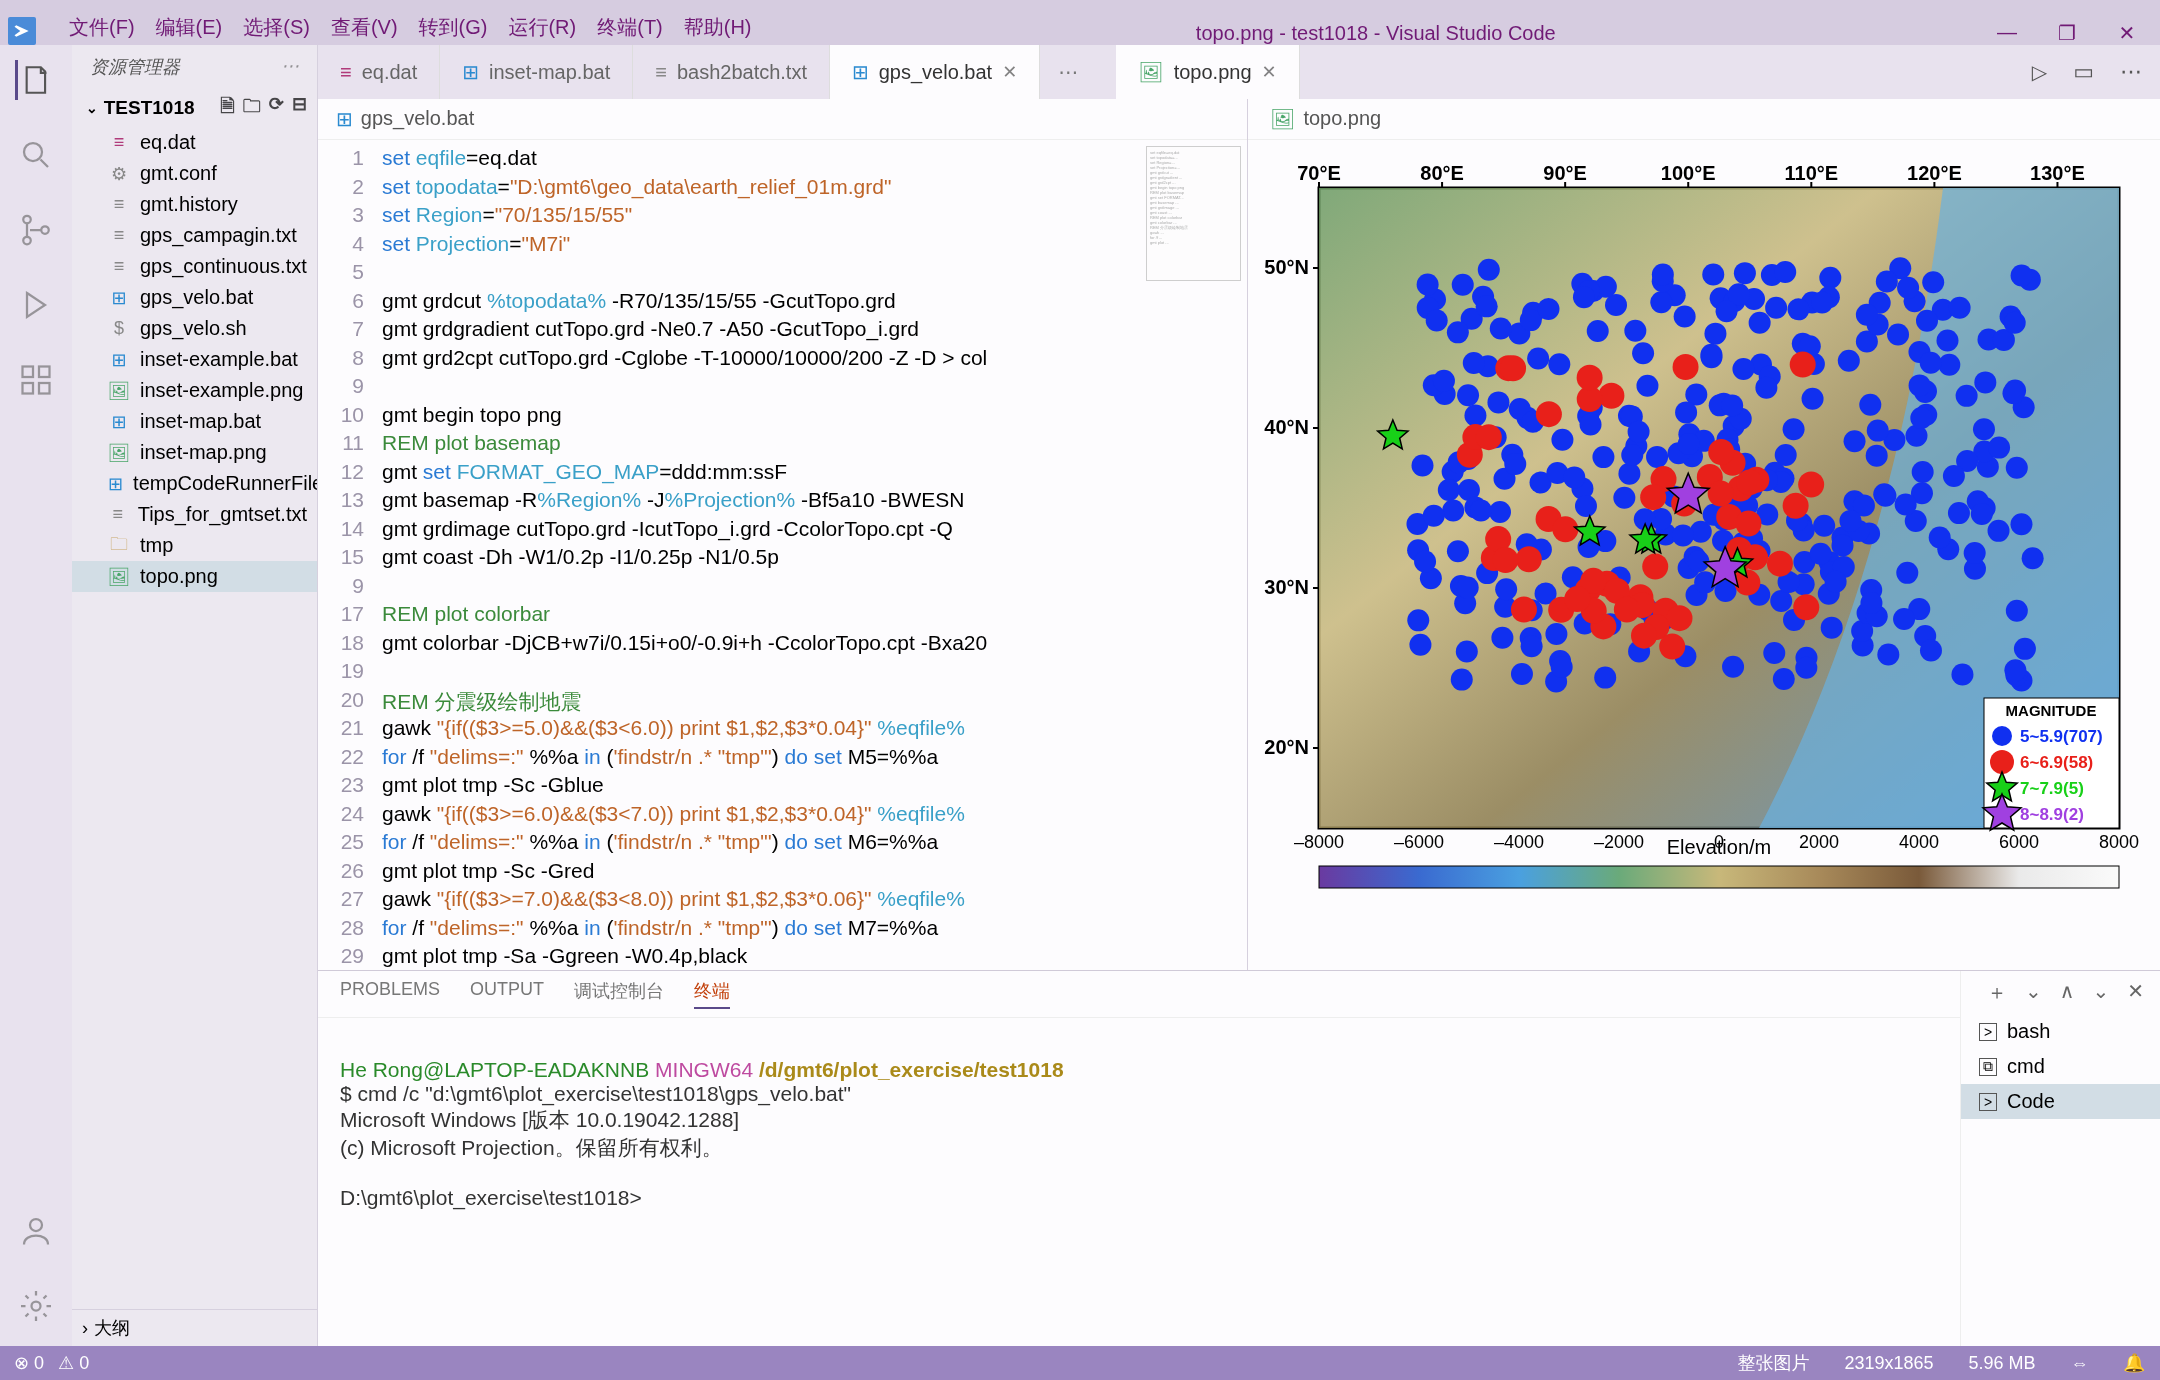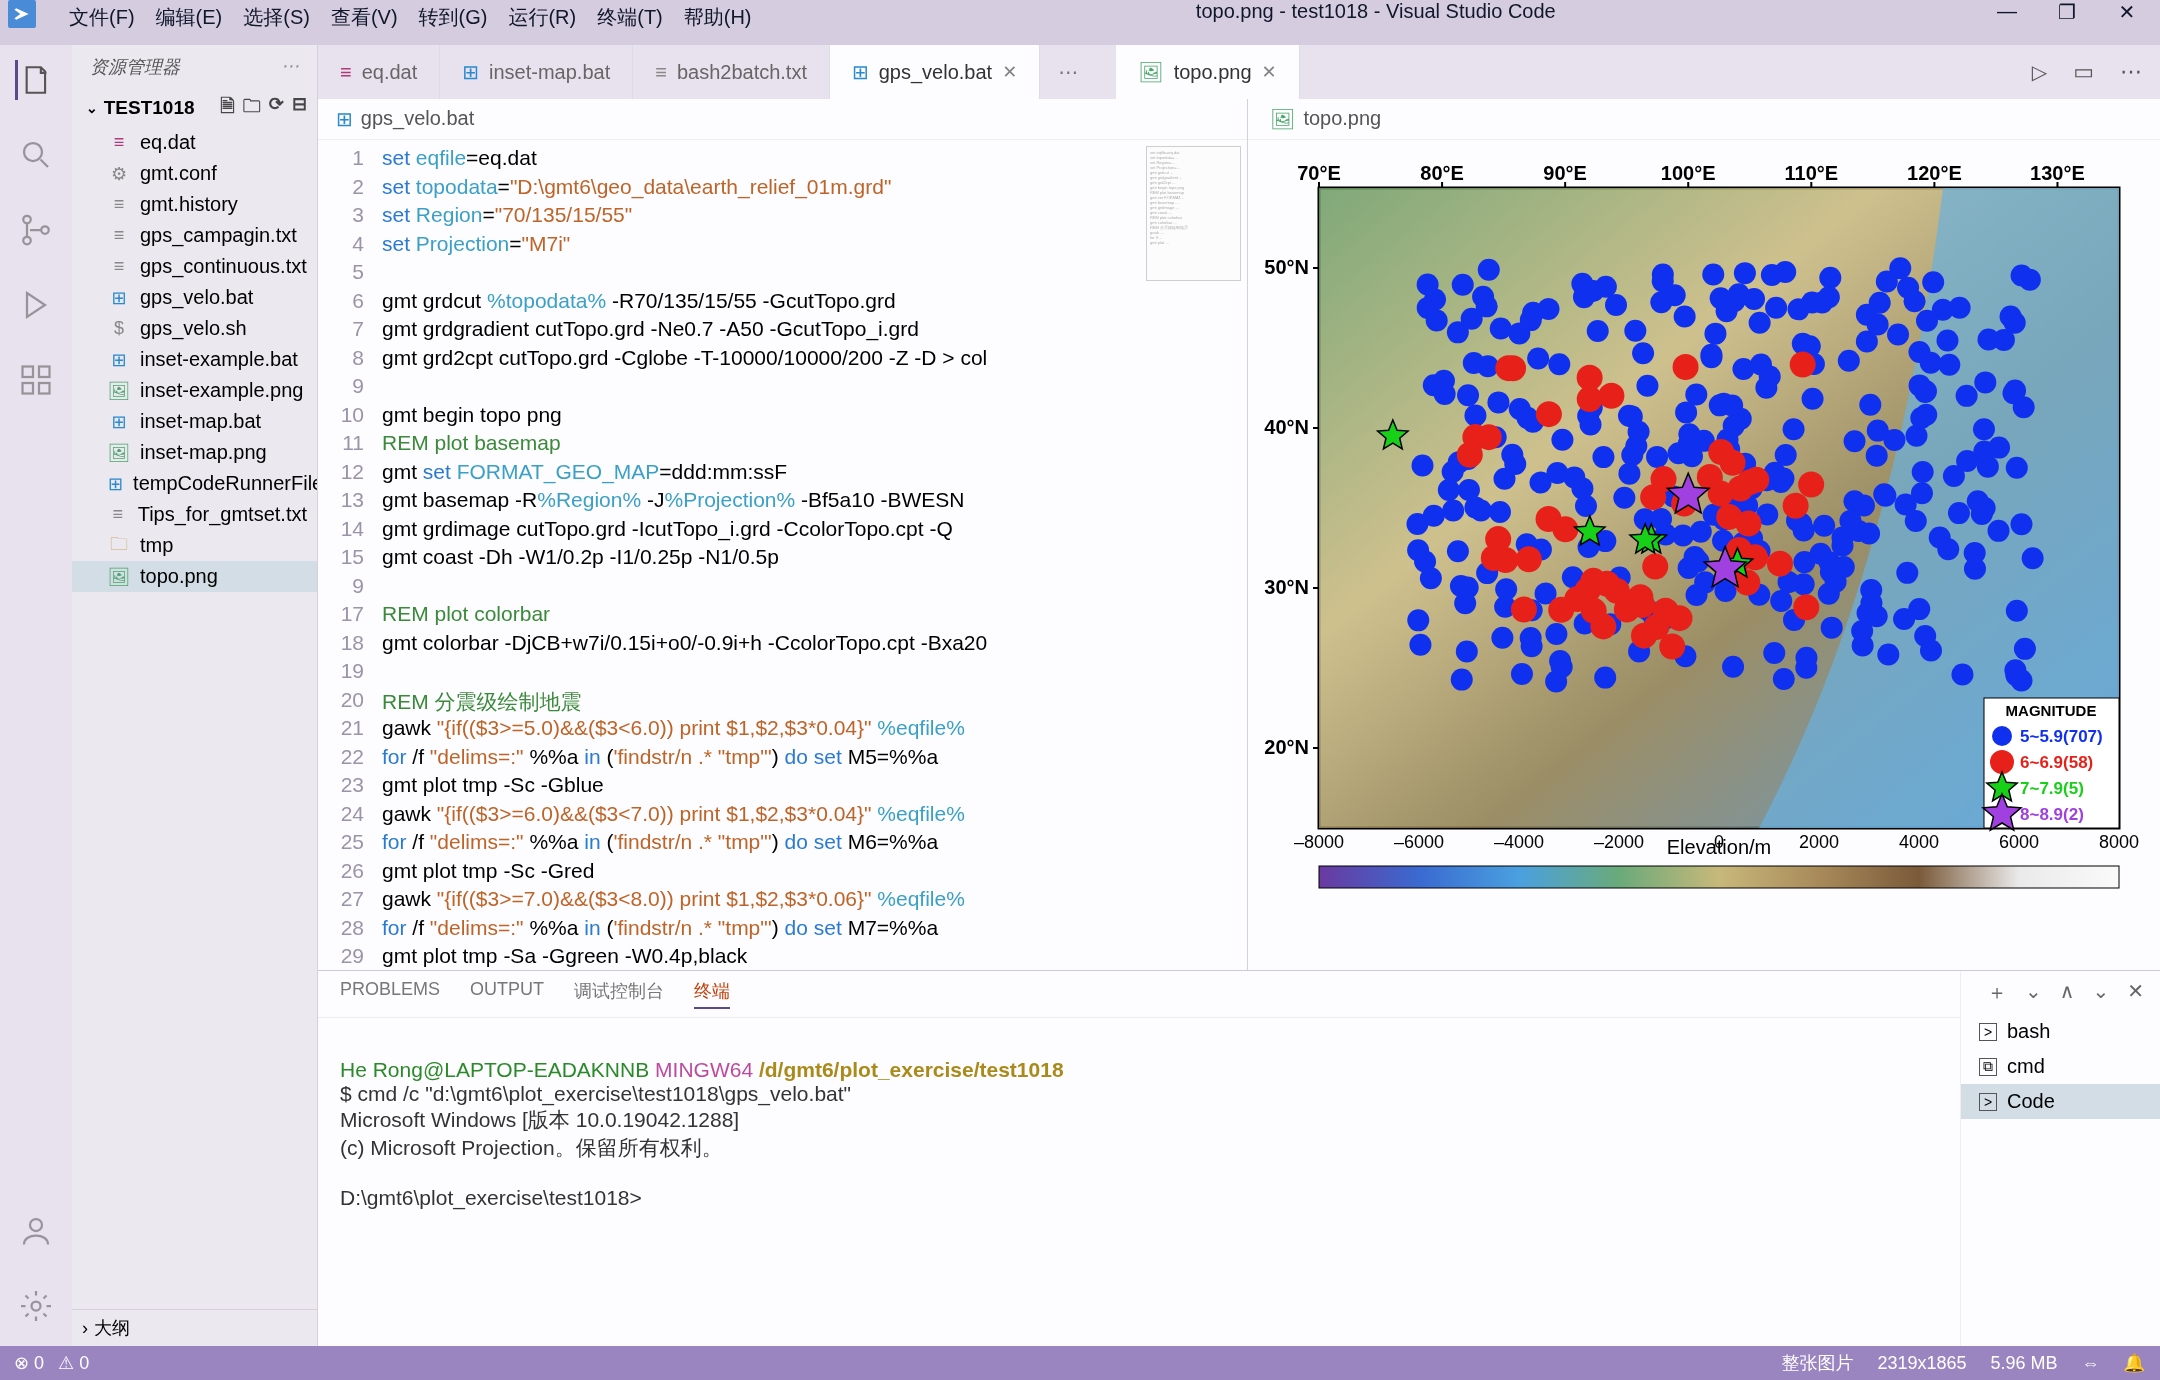--- a/index.html
+++ b/index.html
@@ -1,19 +1,19 @@
 <!DOCTYPE html>
 <html><head>
 <meta charset="utf-8">
 <style>
 * { margin: 0; padding: 0; box-sizing: border-box; font-family: "Segoe UI", sans-serif; }
 body { width: 2160px; height: 1380px; background: #f3f3f3; overflow: hidden; font-size: 20px; }
 
 
-.titlebar { height: 45px; background: #d6cce0; display: flex; align-items: flex-start; padding: 0 8px; color: #0f172a; }
+.titlebar { height: 45px; background: #d6cce0; display: flex; align-items: flex-end; padding: 0 8px; color: #701a75; }
 .vscode-logo { width: 28px; height: 28px; background: #4a8bd8; margin-right: 25px; border-radius: 2px; display:flex;align-items:center;justify-content:center; }
 .vscode-logo svg{width:20px;height:20px;}
 .menu-items { display: flex; gap: 5px; }
 .menu-item { padding: 4px 8px; font-size: 20px; cursor: pointer; }
 .title-center { flex: 1; text-align: center; font-size: 20px; }
 .window-controls { display: flex; gap: 30px; padding-right: 10px; }
 .window-ctrl { width: 30px; text-align: center; font-size: 20px; cursor: pointer; }
 
 
 .main { display: flex; height: calc(1380px - 45px - 34px); }
@@ -74,21 +74,21 @@
 .term-body { flex:1; padding: 16px 22px; font-family: Consolas, monospace; font-size: 21px; color:#333; white-space:pre-wrap;}
 .term-body .green{color:#2a8a2a;} .term-body .mag{color:#be4aa0;} .term-body .yel{color:#aa8a1a;font-weight:bold;}
 .panel-right { width: 200px; border-left:1px solid #eee; padding:8px 0;}
 .panel-right-hdr{display:flex;gap:18px;justify-content:flex-end;padding:0 16px 8px;font-size:20px;color:#666;}
 .term-item{padding:6px 18px;font-size:20px;display:flex;gap:10px;align-items:center;cursor:pointer;}
 .term-item.selected{background:#d2dde5;}
 .term-item .ticon{width:18px;height:18px;border:1.5px solid #555;display:inline-flex;align-items:center;justify-content:center;font-size:14px;}
 
 
 .statusbar { height: 34px; background: #9a85c0; color: #fff; display:flex; align-items:center; padding:0 14px; font-size:18px; gap:14px;}
-.statusbar .right{margin-left:auto;display:flex;gap:24px;align-items:center;}
+.statusbar .right{margin-left:auto;display:flex;gap:35px;align-items:center;}
 .sb-icon{display:inline-flex;align-items:center;gap:4px;}
 </style>
 </head>
 <body>
 
 <div class="titlebar">
   <div class="vscode-logo">
     <svg viewBox="0 0 24 24">
         <path d="M3 17 L10 12 L3 7 L5 5 L20 12 L5 19 Z" fill="#fff"></path>
       </svg>

